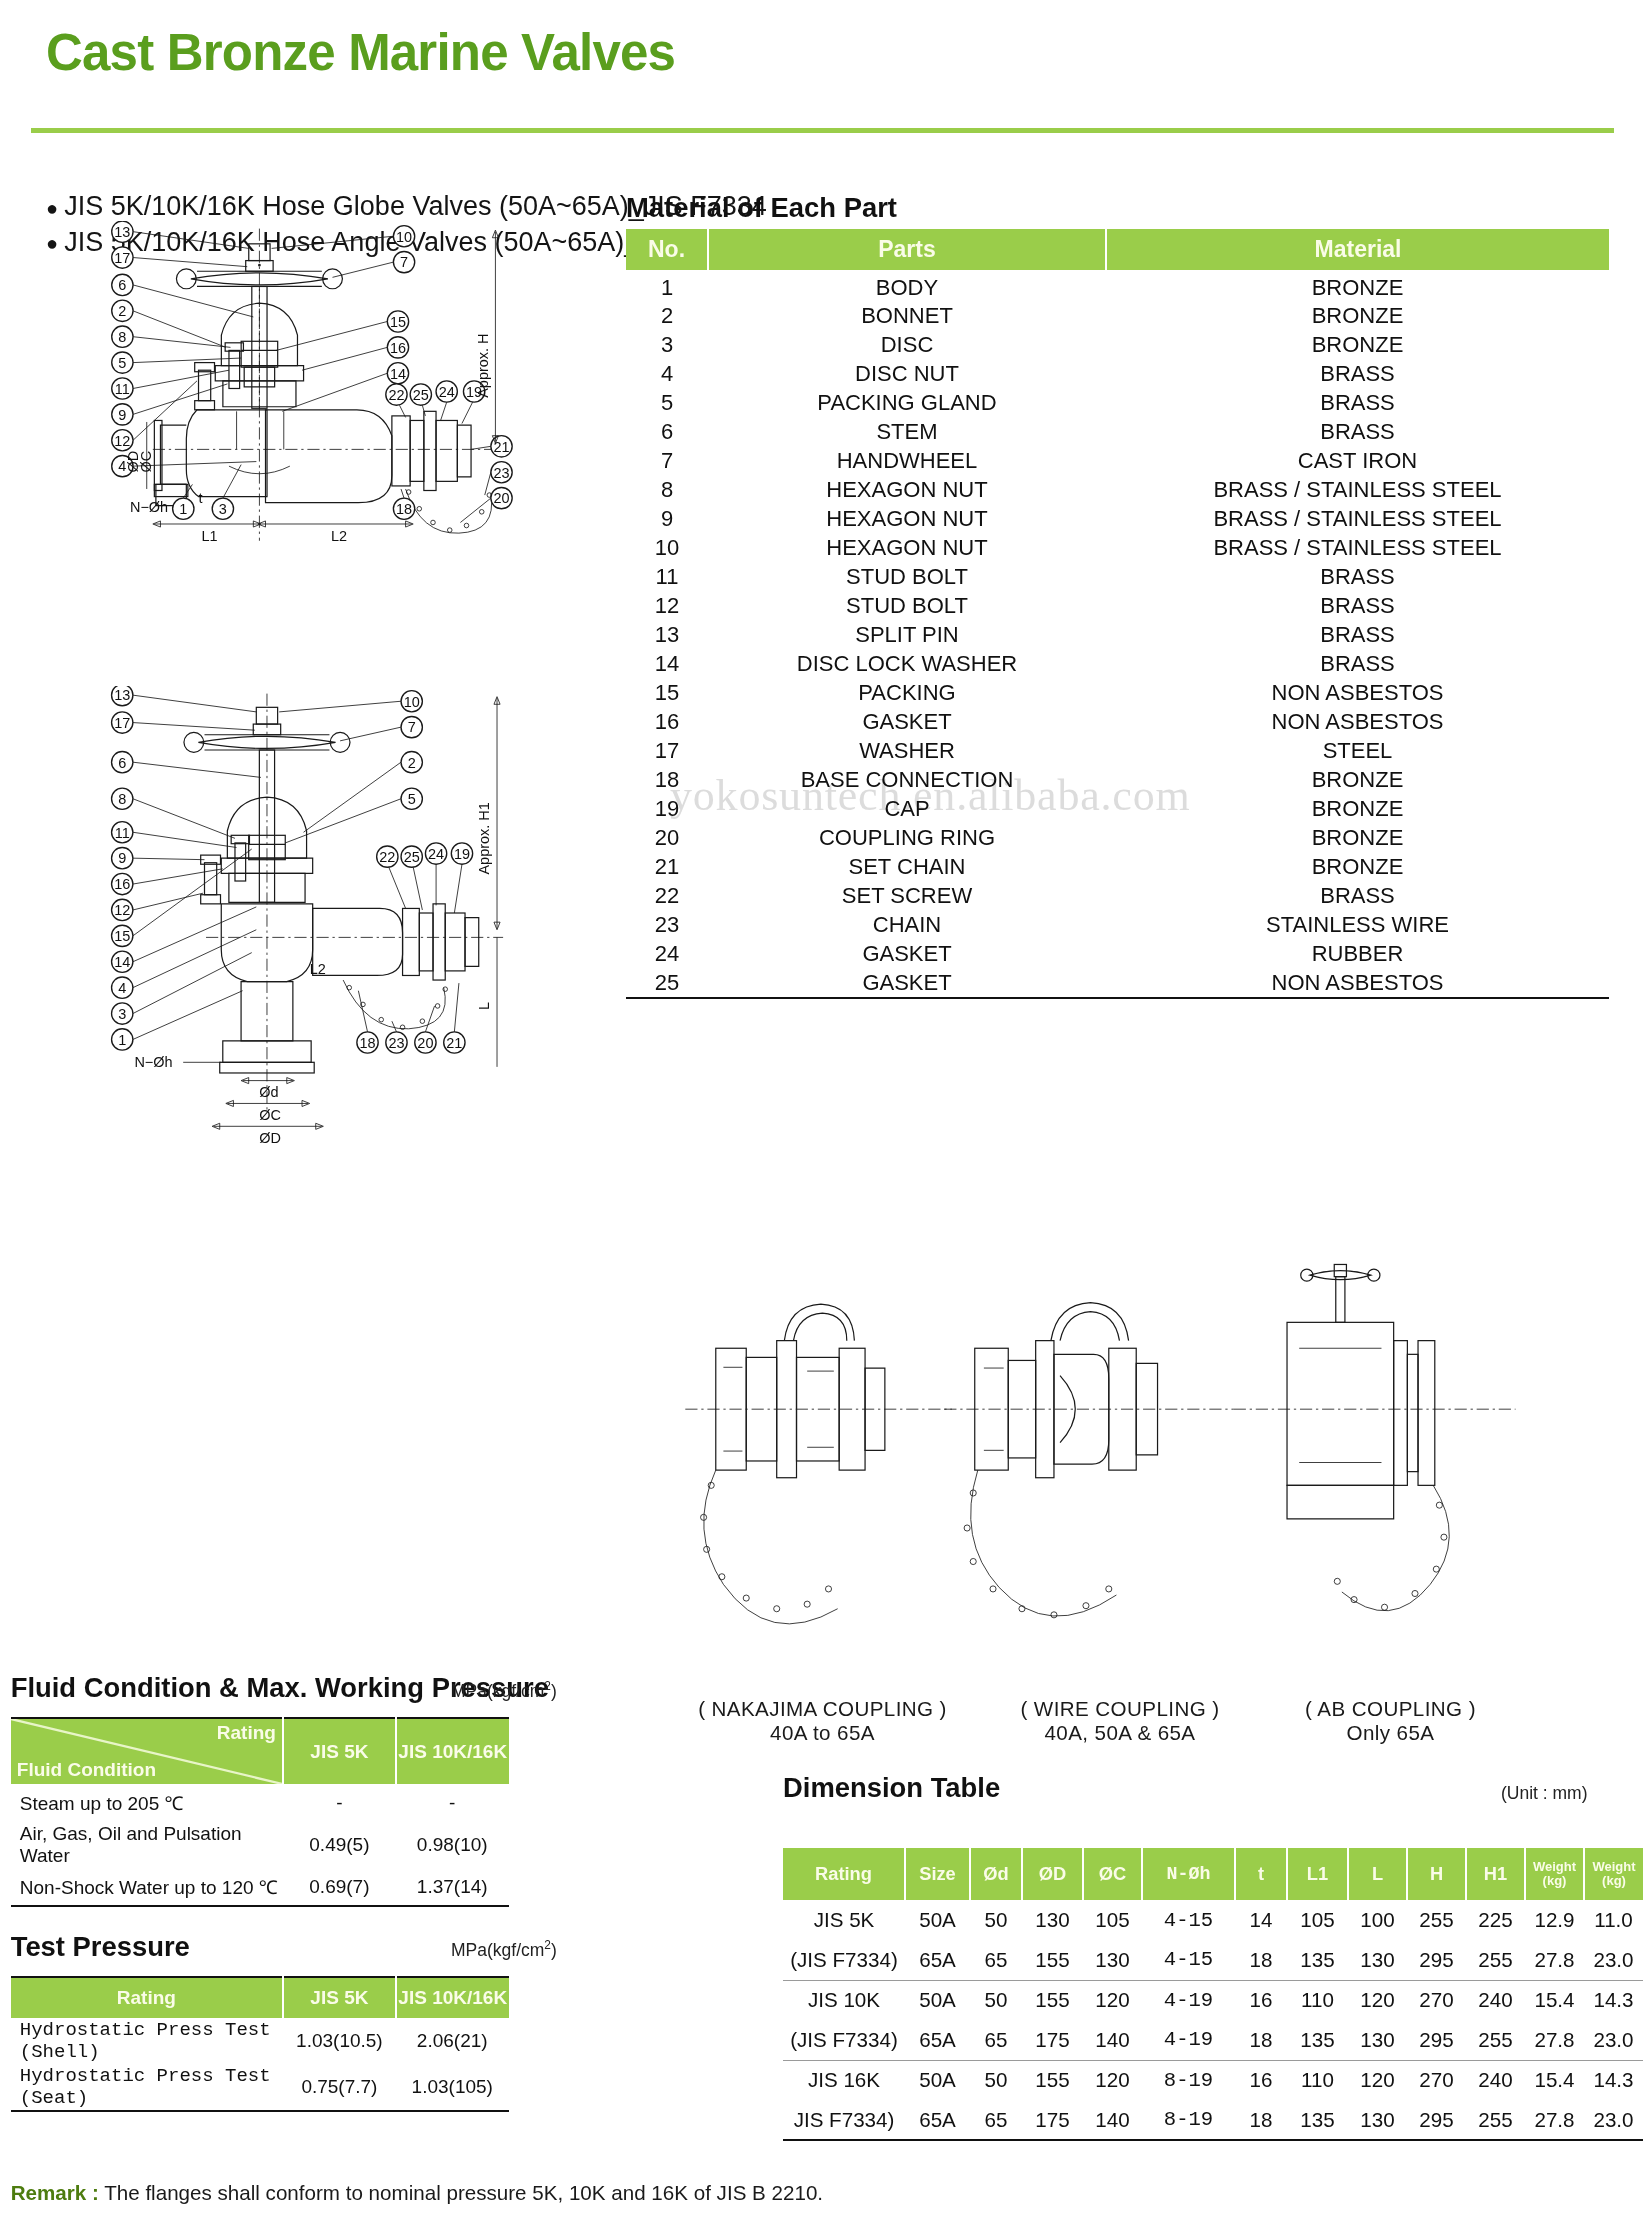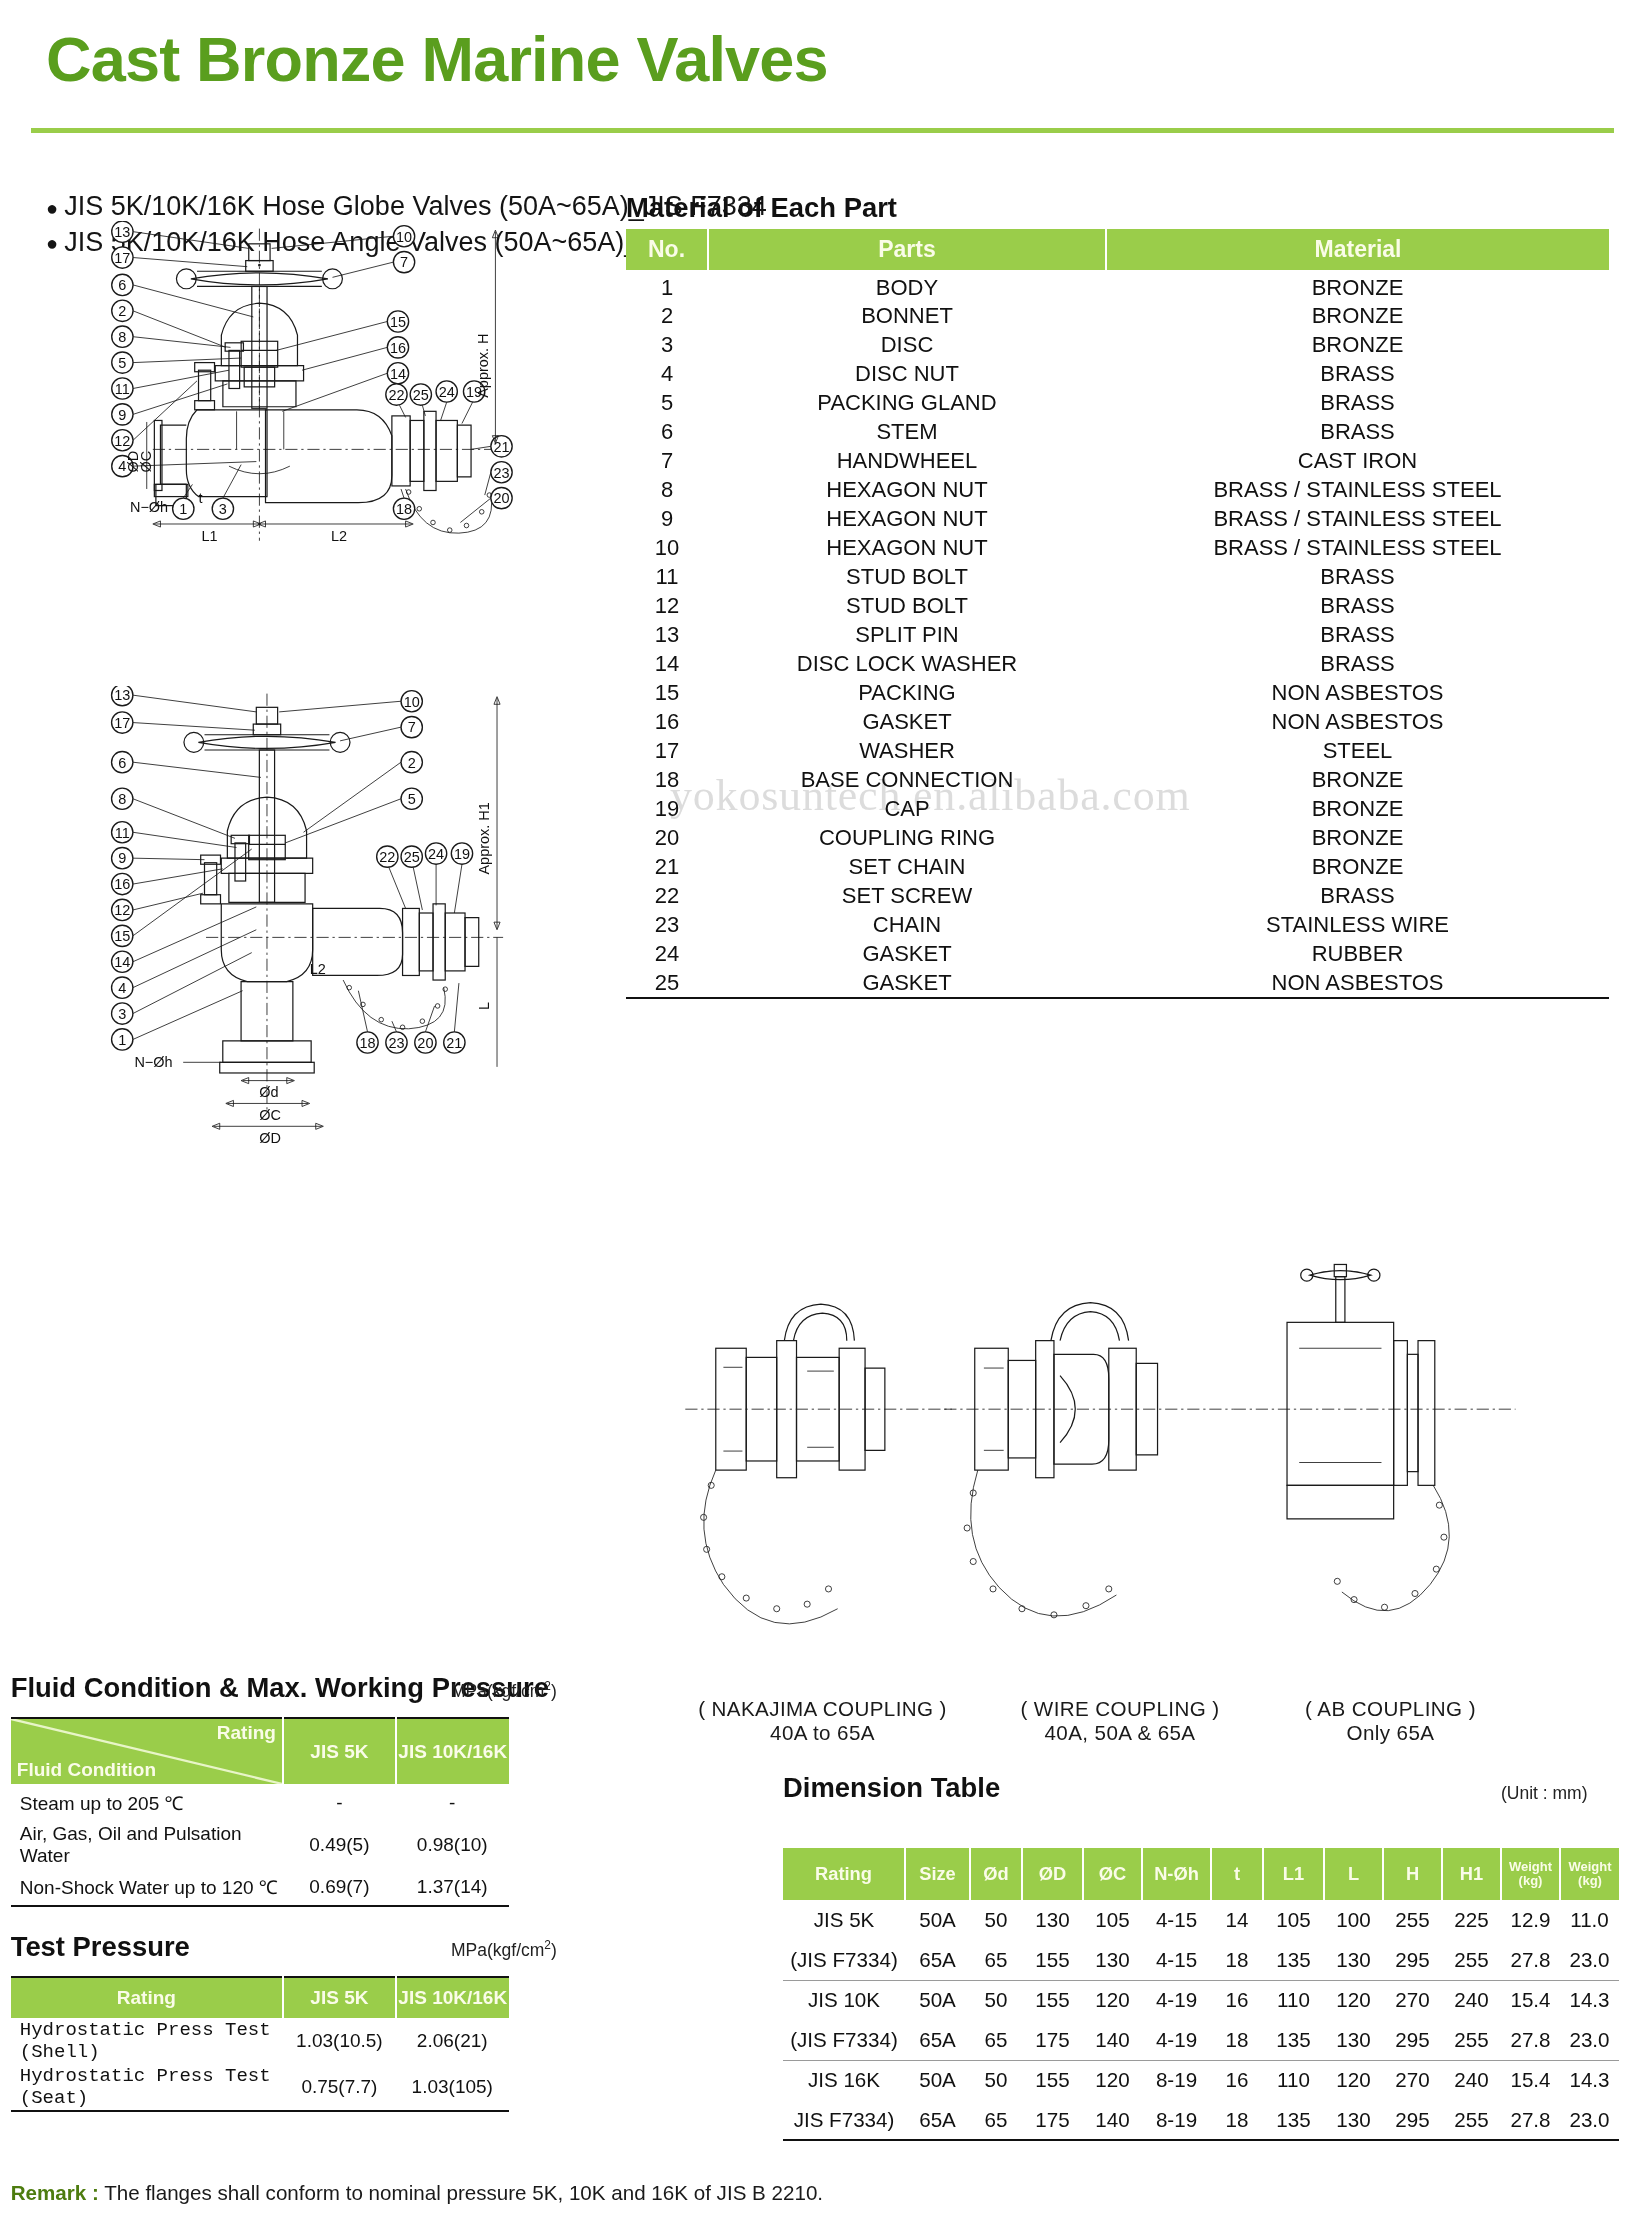--- a/index.html
+++ b/index.html
@@ -10,21 +10,21 @@
     background: #ffffff;
     font-family: "Liberation Sans", sans-serif;
     color: #1a1a1a;
     position: relative;
     overflow: hidden;
   }
 
   
   .page-title {
     position: absolute; left: 46px; top: 23px;
-    font-size: 63px; font-weight: bold;
+    font-size: 51px; font-weight: bold;
     color: #5a9e1e; letter-spacing: -0.8px;
     white-space: nowrap;
   }
   .title-rule {
     position: absolute; left: 30.5px; top: 128px;
     width: 1583px; height: 5.3px; background: #9ACD4A;
   }
   .bullets {
     position: absolute; left: 46px; top: 189px;
     font-size: 27px; line-height: 1.33; color: #141414;
@@ -103,21 +103,21 @@
   #dim-table { left: 783px; top: 1848px;
                border-bottom: 2.3px solid #111; }
   #dim-table th { height: 52px; font-size: 18.3px; padding: 0 1.5px; }
   #dim-table td { height: 40px; font-size: 20.6px; }
   #dim-table .th-wt { font-size: 13px; line-height: 1.05; }
   #dim-table .c0 { width: 122px; }
   #dim-table .c1 { width: 65px; }
   #dim-table .c2 { width: 52px; }
   #dim-table .c3 { width: 61px; }
   #dim-table .c4 { width: 59px; }
-  #dim-table .c5 { width: 69px; }
+  #dim-table .c5 { width: 93px; font-family: Liberation Mono, monospace; }
   #dim-table .c6 { width: 52px; }
   #dim-table .c7 { width: 61px; }
   #dim-table .c8 { width: 59px; }
   #dim-table .c9 { width: 59px; }
   #dim-table .c10 { width: 59px; }
   #dim-table .c11 { width: 59px; }
   #dim-table .c12 { width: 59px; }
   #dim-table tr.sep td { border-bottom: 1.5px solid #9a9a9a; }
 
   

